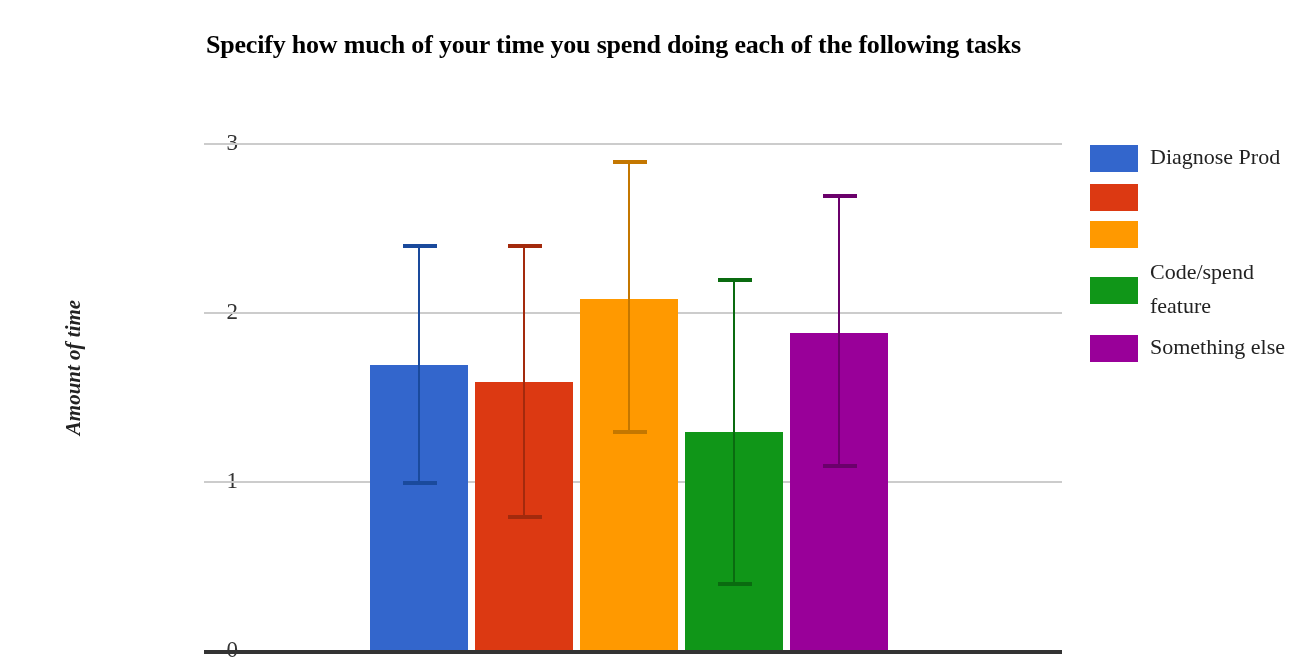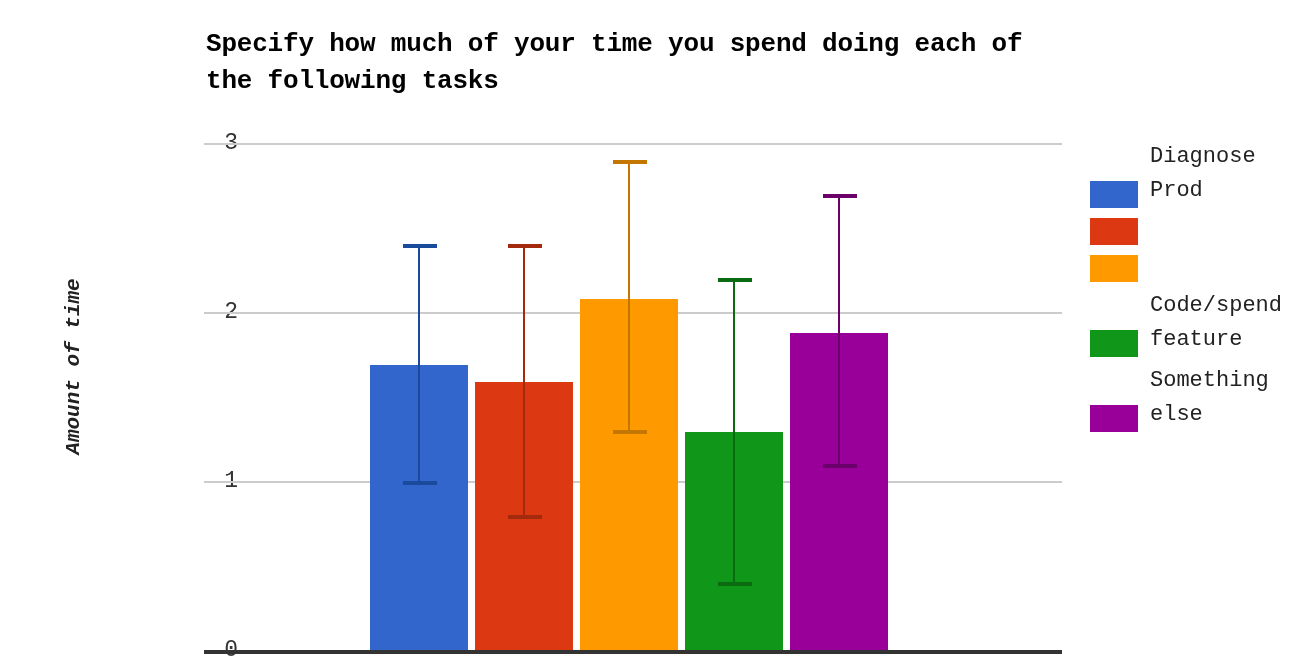--- a/index.html
+++ b/index.html
@@ -5,21 +5,21 @@
   html, body {
     margin: 0;
     padding: 0;
     background: #ffffff;
   }
   #canvas {
     position: relative;
     width: 1306px;
     height: 666px;
     background: #ffffff;
-    font-family: Liberation Mono, monospace;
+    font-family: Liberation Serif, serif;
     overflow: hidden;
   }
 
   
   #chart-title {
     position: absolute;
     left: 206px;
     top: 26px;
     width: 860px;
     font-size: 26px;
@@ -95,21 +95,21 @@
 
   
   #legend {
     position: absolute;
     left: 1090px;
     top: 140px;
     width: 216px;
   }
   .legend-item {
     display: flex;
-    align-items: flex-end;
+    align-items: center;
     margin-bottom: 7px;
   }
   .legend-swatch {
     width: 48px;
     height: 27px;
     flex: 0 0 auto;
     margin-top: 3px;
   }
   .legend-label {
     margin-left: 12px;

